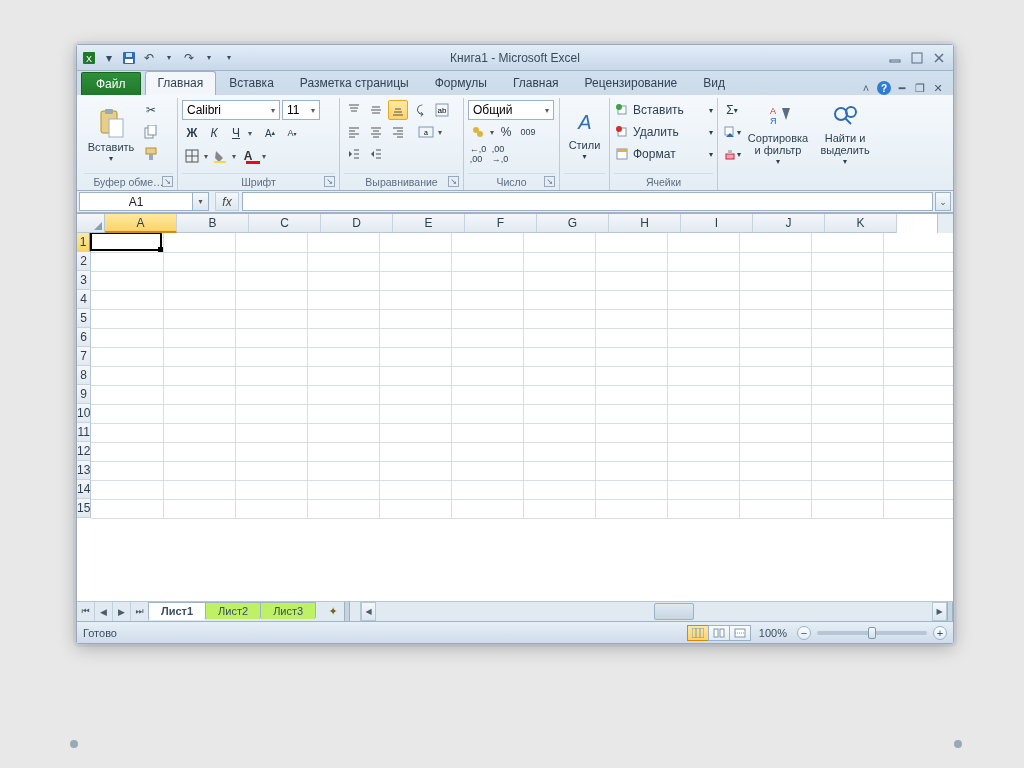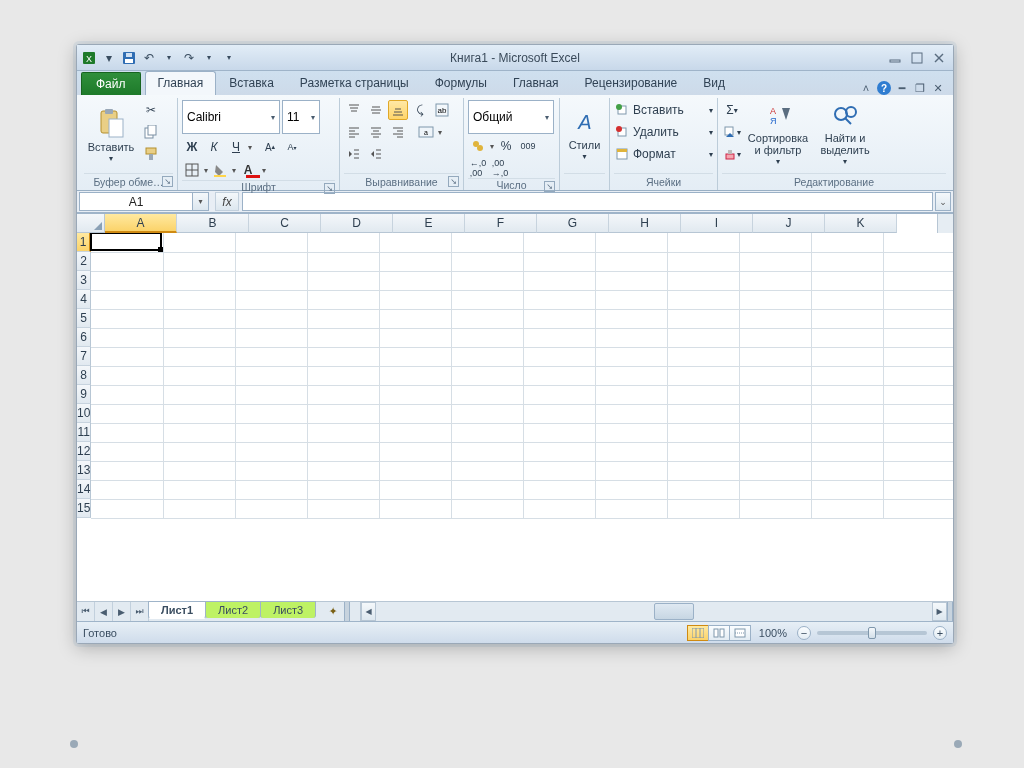--- a/index.html
+++ b/index.html
@@ -50,21 +50,21 @@
   .group { border-right:1px solid #bcccd9; display:flex; flex-direction:column; padding:0 4px; }
   .group:last-child { border-right:none; }
   .group-body { flex:1; display:flex; align-items:flex-start; gap:3px; padding-top:2px;}
   .group-label { height:17px; font-size:10.5px; color:#5b6f83; display:flex; align-items:center; justify-content:center; border-top:1px solid #d2dde6; position:relative;}
   .group-label .dlg { position:absolute; right:0; top:2px; width:11px; height:11px; border:1px solid #94a9bd; font-size:8px; color:#5b6f83; cursor:pointer; display:flex;align-items:center;justify-content:center;}
   .vstack { display:flex; flex-direction:column; gap:2px; }
   .hstack { display:flex; gap:2px; align-items:center;}
   .rbtn { min-width:20px; height:20px; display:flex; align-items:center; justify-content:center; border:1px solid transparent; border-radius:2px; cursor:pointer; font-size:12px; color:#2e3f50;}
   .rbtn.sel { border-color:#e0a828; background:linear-gradient(#ffe8a6,#ffd56a);}
   .big-btn { display:flex; flex-direction:column; align-items:center; justify-content:center; width:54px; height:70px; border:1px solid transparent; border-radius:3px; cursor:pointer; font-size:11px; color:#2e3f50; line-height:1.1; text-align:center; gap:2px;}
-  .sel-box { height:20px; background:#fff; border:1px solid #9bb1c7; font-size:12px; padding:16px 4px; display:flex; align-items:center; justify-content:space-between; cursor:pointer;}
+  .sel-box { height:20px; background:#fff; border:1px solid #9bb1c7; font-size:12px; padding:2px 4px; display:flex; align-items:center; justify-content:space-between; cursor:pointer;}
   .sel-box .caret{font-size:8px;color:#4a5d70;}
 
   
   .fbar { height:22px; display:flex; border-bottom:1px solid #9fb4c9; background:#e8eef5;}
   .namebox { width:114px; background:#fff; border:1px solid #9bb1c7; margin:1px 0 1px 2px; font-size:12px; display:flex; align-items:center; justify-content:center; color:#222;}
   .namecaret{ width:16px; border:1px solid #9bb1c7; border-left:none; margin:1px 0; display:flex;align-items:center;justify-content:center;font-size:8px;color:#555;background:linear-gradient(#f4f8fb,#dde7ef); cursor:pointer;}
   .fx { width:24px; margin:1px 3px 1px 6px; display:flex;align-items:center;justify-content:center; font-style:italic; font-size:12px; color:#444; border:1px solid #c2d0dd; background:linear-gradient(#f4f8fb,#dde7ef); cursor:pointer;}
   .finput{ flex:1; background:#fff; border:1px solid #9bb1c7; margin:1px 2px 1px 0;}
   .fexpand{ width:16px; border:1px solid #9bb1c7; margin:1px 2px 1px 0; background:linear-gradient(#f4f8fb,#dde7ef); display:flex;align-items:center;justify-content:center;font-size:9px;color:#555; cursor:pointer;}
 
@@ -82,21 +82,21 @@
   .grid { flex:1; position:relative; }
   .grid table { border-collapse:collapse; width:100%;}
   .grid td { border-right:1px solid #d6dee5; border-bottom:1px solid #d6dee5; width:72px; height:19px; min-width:72px;}
   .active-cell { position:absolute; width:72px; height:19px; border:2px solid #000; top:-1px; left:-1px; pointer-events:none;}
   .active-cell::after{content:"";position:absolute;right:-3px;bottom:-3px;width:5px;height:5px;background:#000;}
 
   
   .sheetbar { height:20px; background:#e2eaf1; display:flex; border-top:1px solid #b7c6d4; font-size:11px;}
   .navbtns{display:flex;}
   .navbtn{width:18px;display:flex;align-items:center;justify-content:center;border-right:1px solid #c2d0dd;color:#4a5d70;cursor:pointer;font-size:9px;}
-  .sheettabs{display:flex;align-items:flex-start;}
+  .sheettabs{display:flex;align-items:center;}
   .sheettab{padding:2px 12px;background:#bef264;border:1px solid #9fb4c9;border-bottom:none;margin-left:-1px;color:#3a4d60;cursor:pointer;border-radius:0 0 3px 3px; transform:translateY(-1px);}
   .sheettab.active{background:#fff;border-bottom:1px solid #fff;font-weight:bold;}
   .newsheet{width:22px;display:flex;align-items:center;justify-content:center;color:#7a6014;cursor:pointer; margin-left:6px;}
   .hscroll{flex:1;display:flex;align-items:center; position:relative; border-left:1px solid #b7c6d4; margin-left:10px;}
   .hscroll .arr{width:15px;height:100%;display:flex;align-items:center;justify-content:center;font-size:8px;color:#4a5d70;background:linear-gradient(#f4f8fb,#dde7ef);border:1px solid #b7c6d4;}
   .hscroll .track{flex:1;position:relative;height:100%;}
   .hscroll .thumb{position:absolute;top:1px;bottom:1px;left:50%;width:40px;background:linear-gradient(#dfe9f2,#c7d6e3);border:1px solid #9bb1c7;border-radius:2px;}
   .splitter{width:6px;background:#c7d3de;border-left:1px solid #9bb1c7;border-right:1px solid #9bb1c7;cursor:col-resize;}
 
   
@@ -464,23 +464,20 @@
         <div class="big-btn" style="width:62px">
           <svg width="28" height="26">
               <circle cx="10" cy="10" r="6" fill="none" stroke="#2f6db3" stroke-width="2"></circle>
               <line x1="14" y1="14" x2="20" y2="20" stroke="#2f6db3" stroke-width="2"></line>
               <circle cx="20" cy="8" r="5" fill="none" stroke="#2f6db3" stroke-width="2"></circle>
             </svg>
           <span>Найти и выделить</span>
             <span style="font-size:8px">▾</span>
         </div>
       </div>
-      <div class="group-label">
-          <span>Редактирование</span>
-        </div>
     </div>
 
   </div>
 
   <div class="fbar">
     <div class="namebox">A1</div>
     <div class="namecaret">▾</div>
     <div class="fx">fx</div>
     <div class="finput"></div>
     <div class="fexpand">⌄</div>

